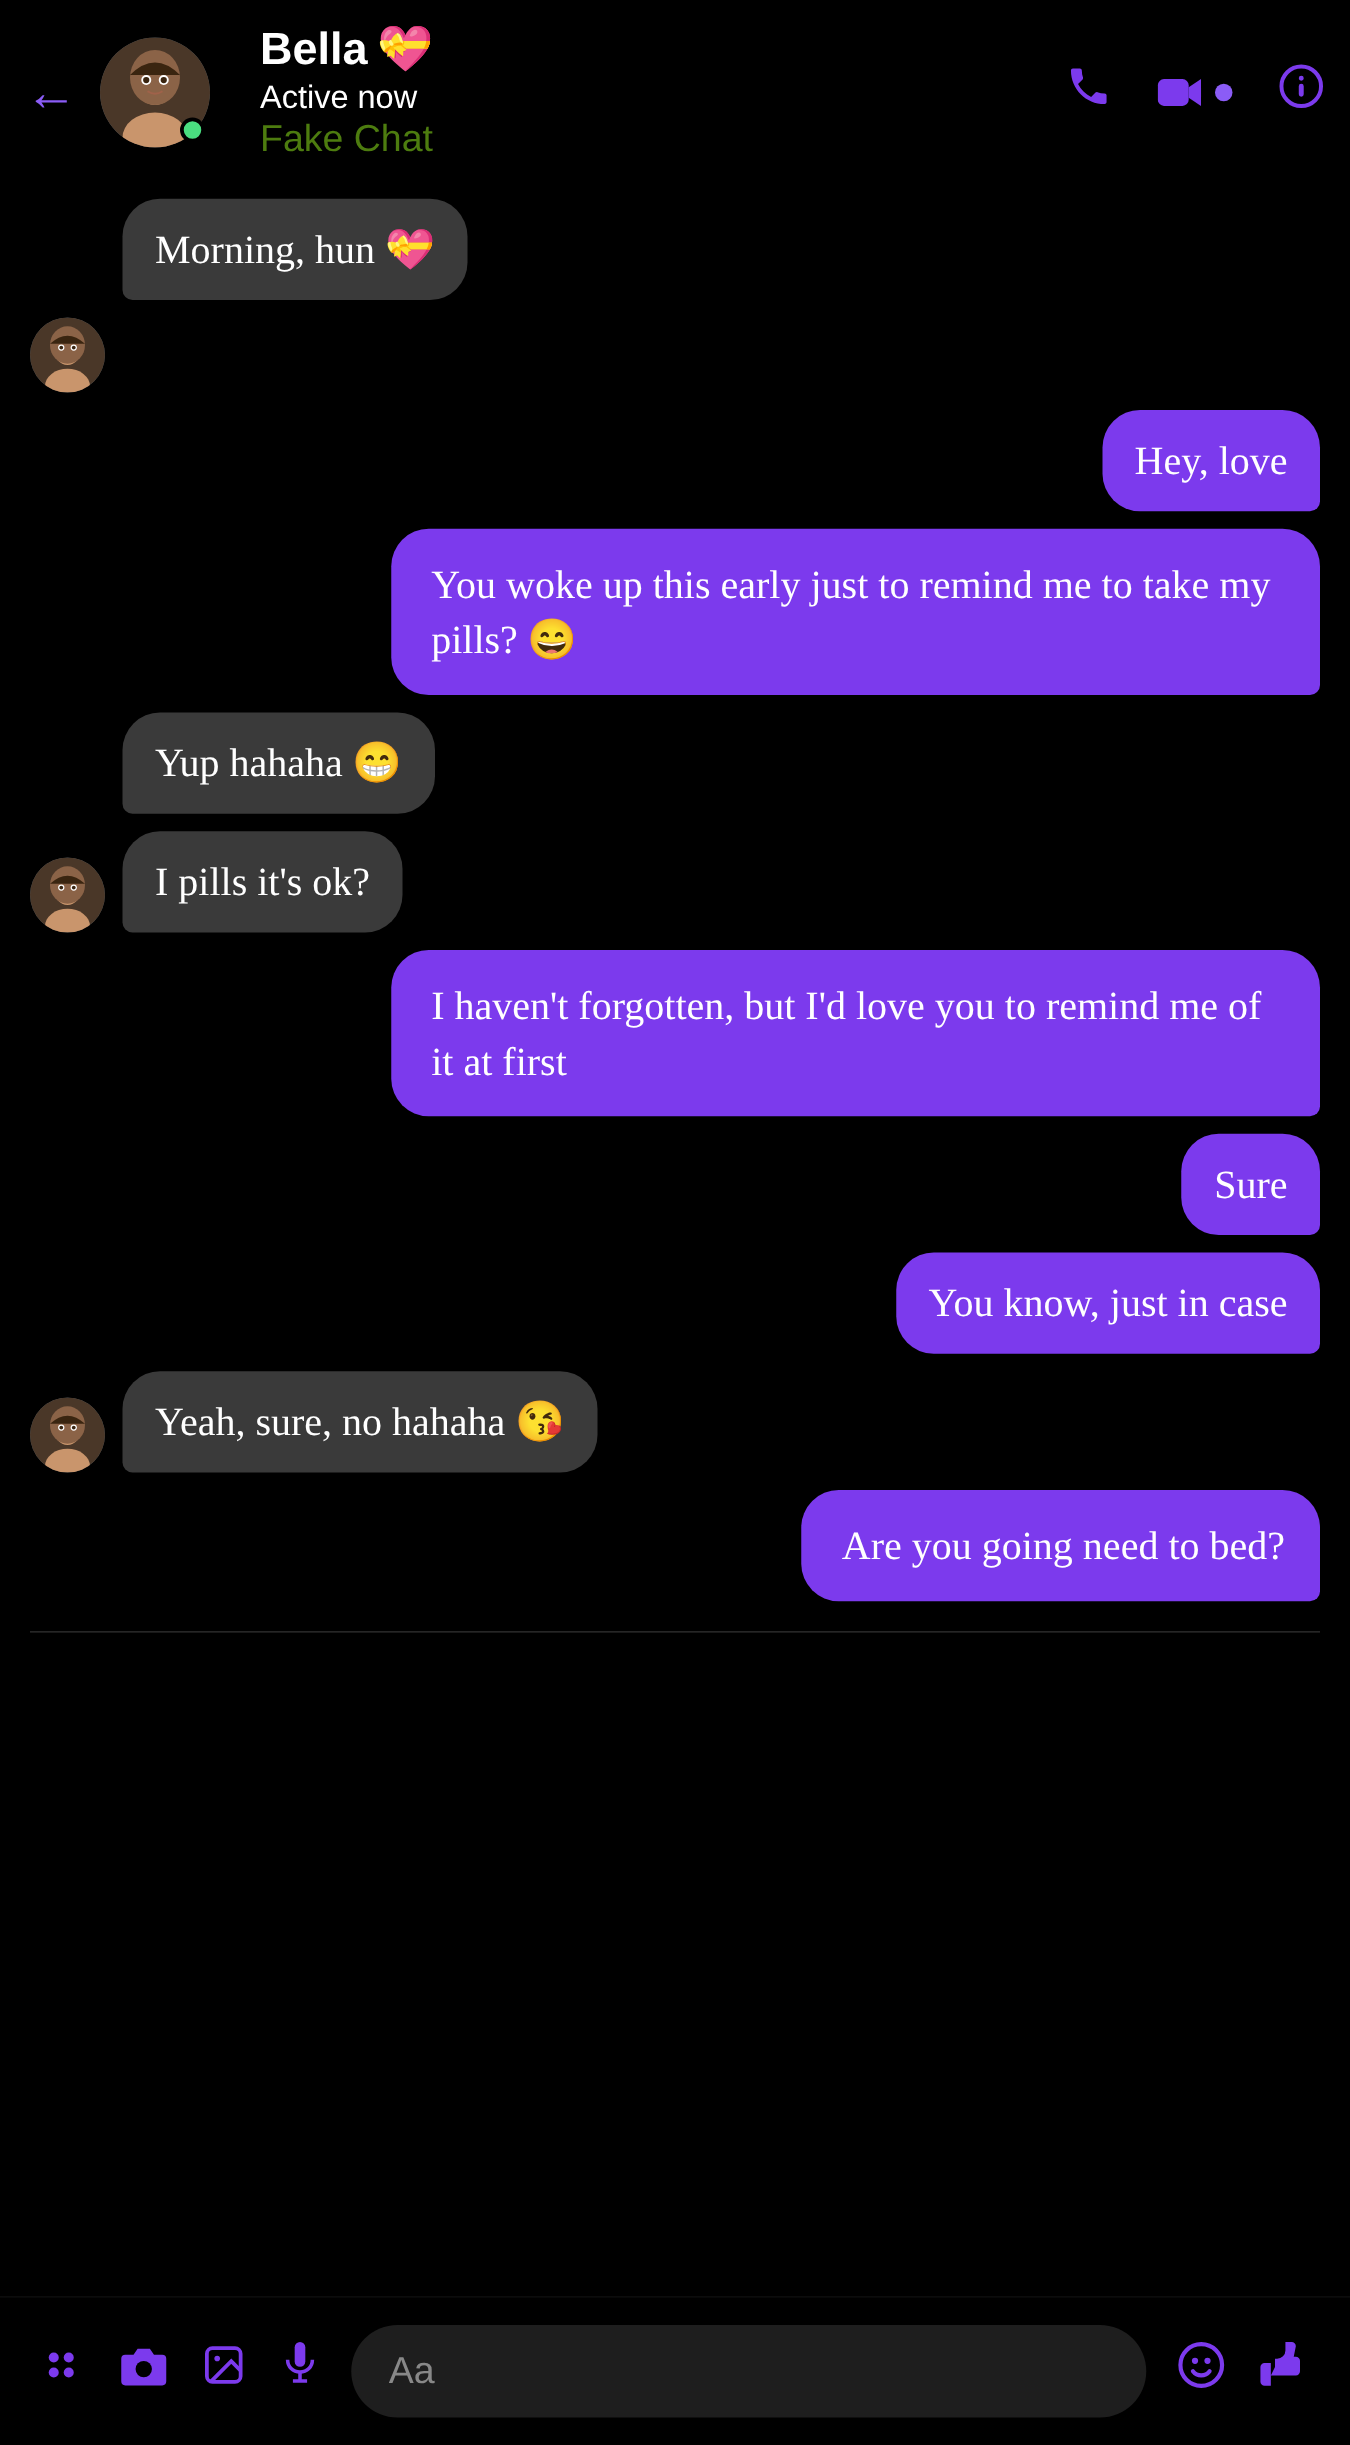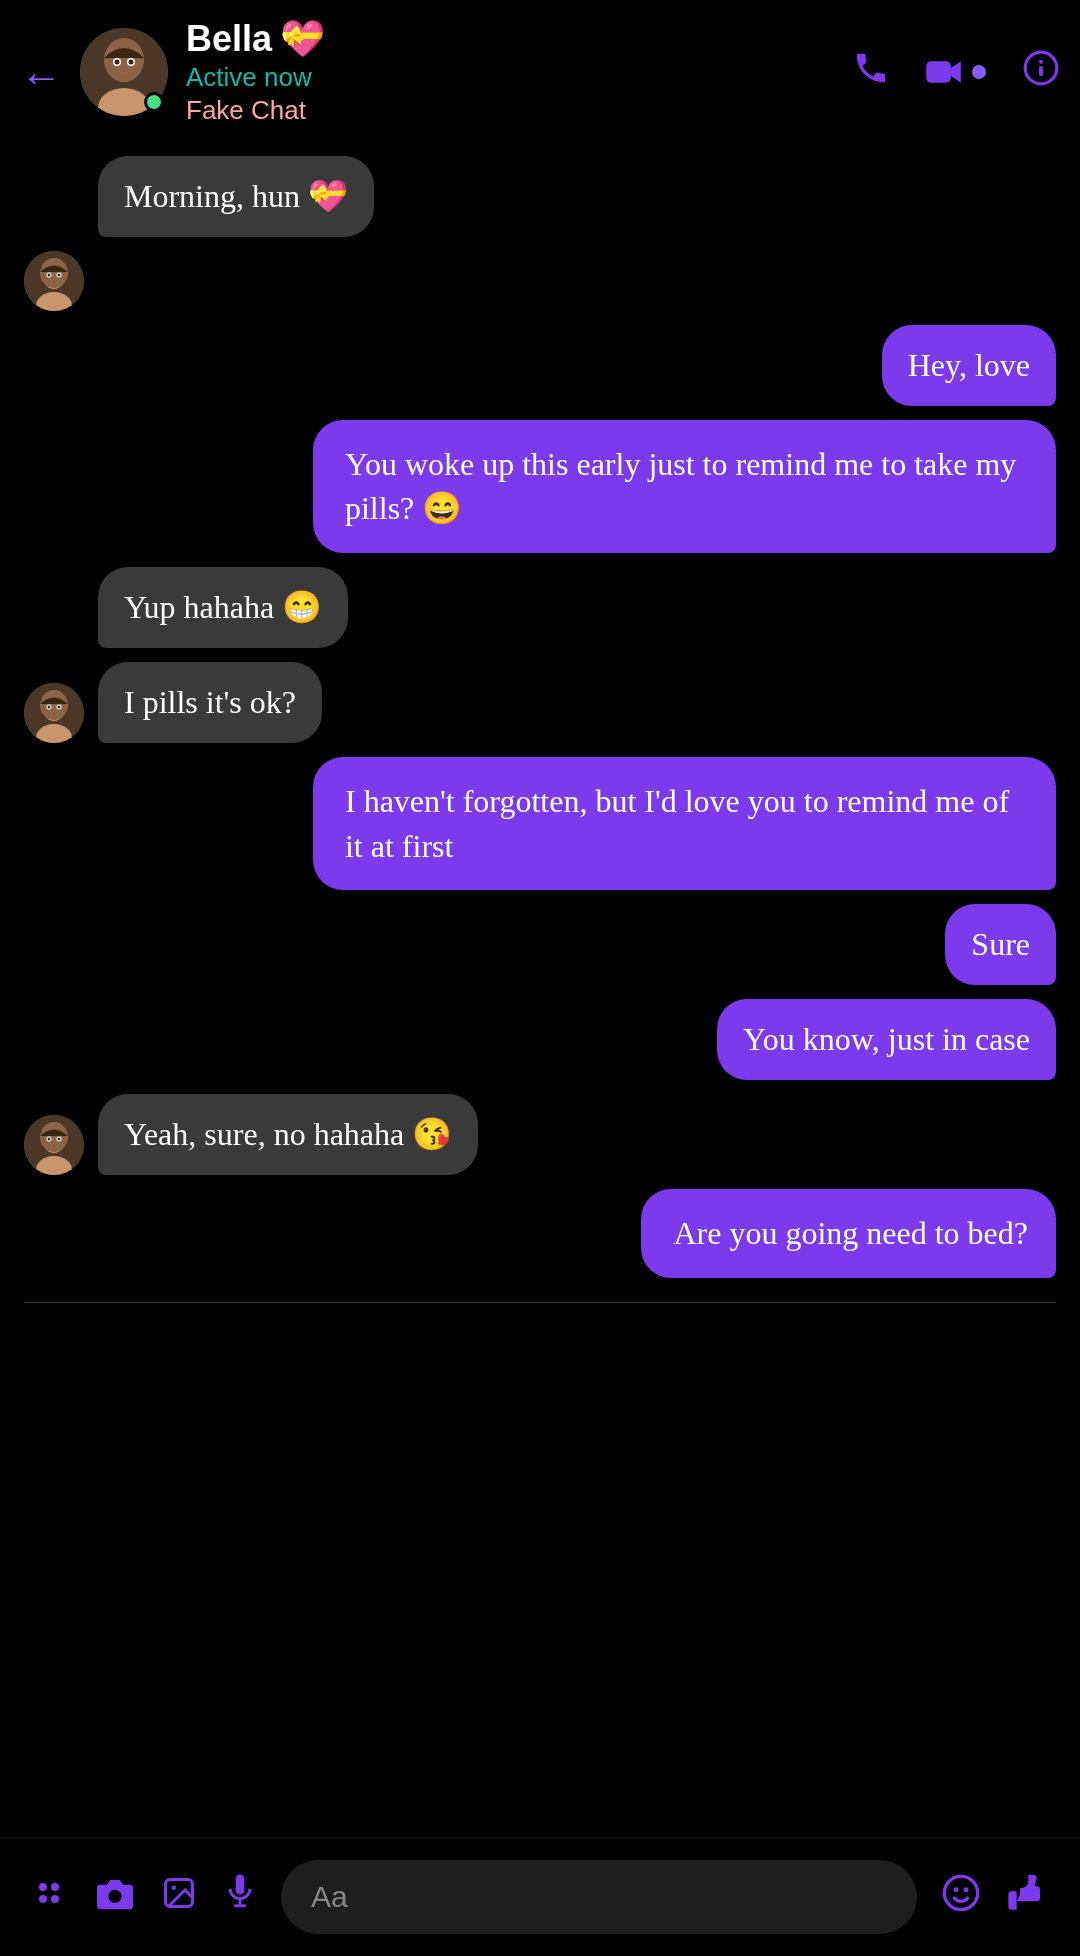--- a/index.html
+++ b/index.html
@@ -61,40 +61,41 @@
       background: #4ade80;
       border-radius: 50%;
       position: absolute;
       bottom: 4px;
       right: 4px;
       border: 3px solid #000;
     }
 
     .header-info {
       flex: 1;
+      margin-left: 22px;
     }
 
     .header-name {
       font-size: 36px;
       font-weight: 700;
       color: #fff;
       display: flex;
       align-items: center;
       gap: 8px;
     }
 
     .header-status {
       font-size: 26px;
-      color: #14b8a6;
+      color: #ffffff;
       margin-top: 2px;
     }
 
     .fake-chat-label {
-      font-size: 26px;
-      color: #fca5a5;
+      font-size: 30px;
+      color: #4d7c0f;
       margin-top: 2px;
     }
 
     .header-icons {
       display: flex;
       align-items: center;
       gap: 36px;
     }
 
     .header-icon {

